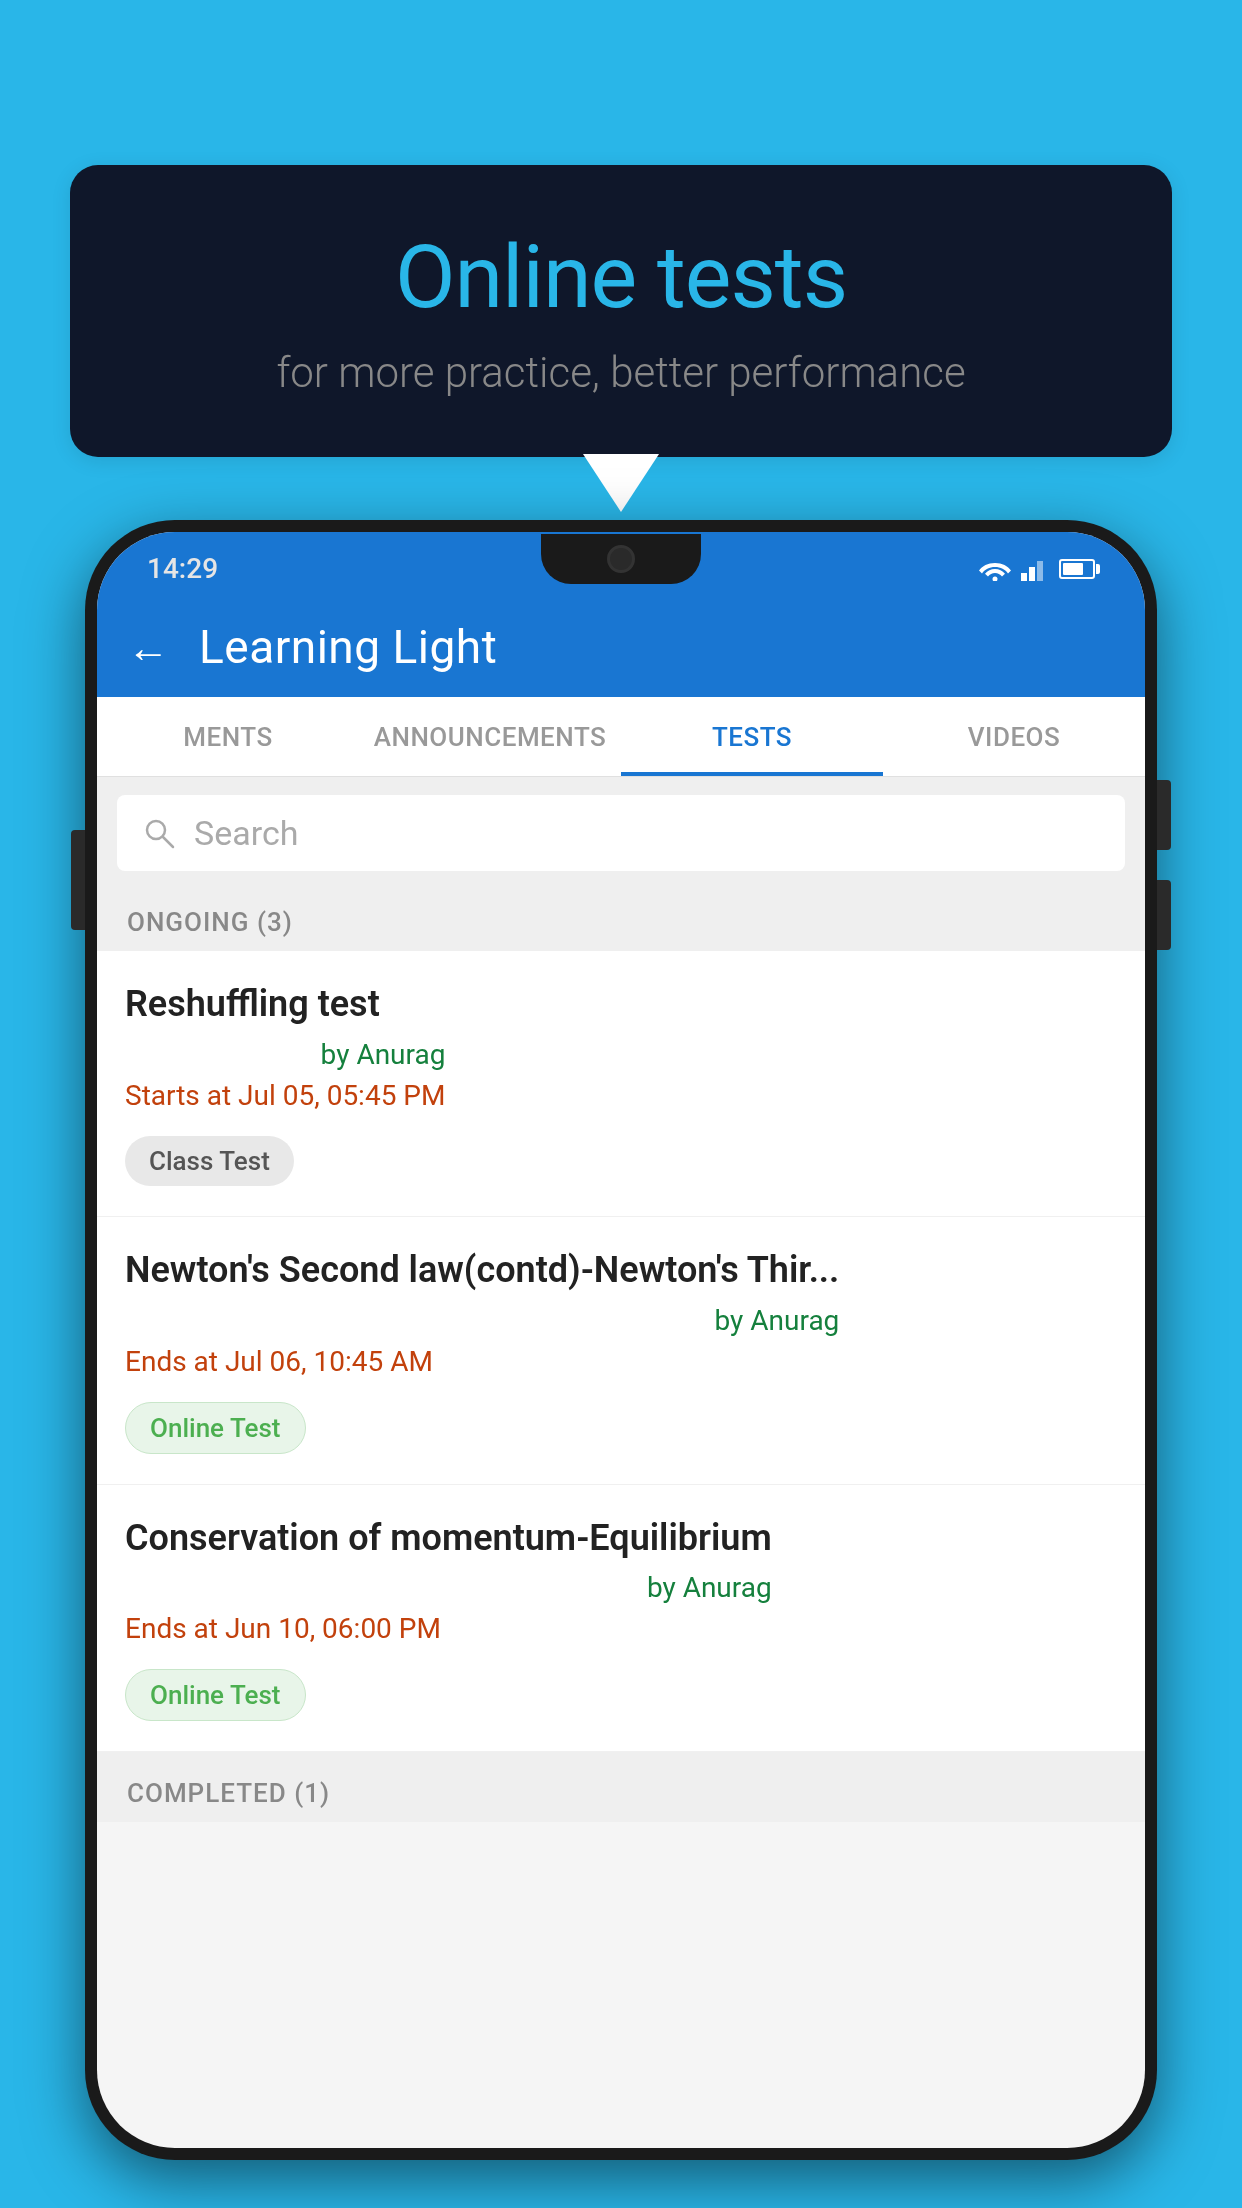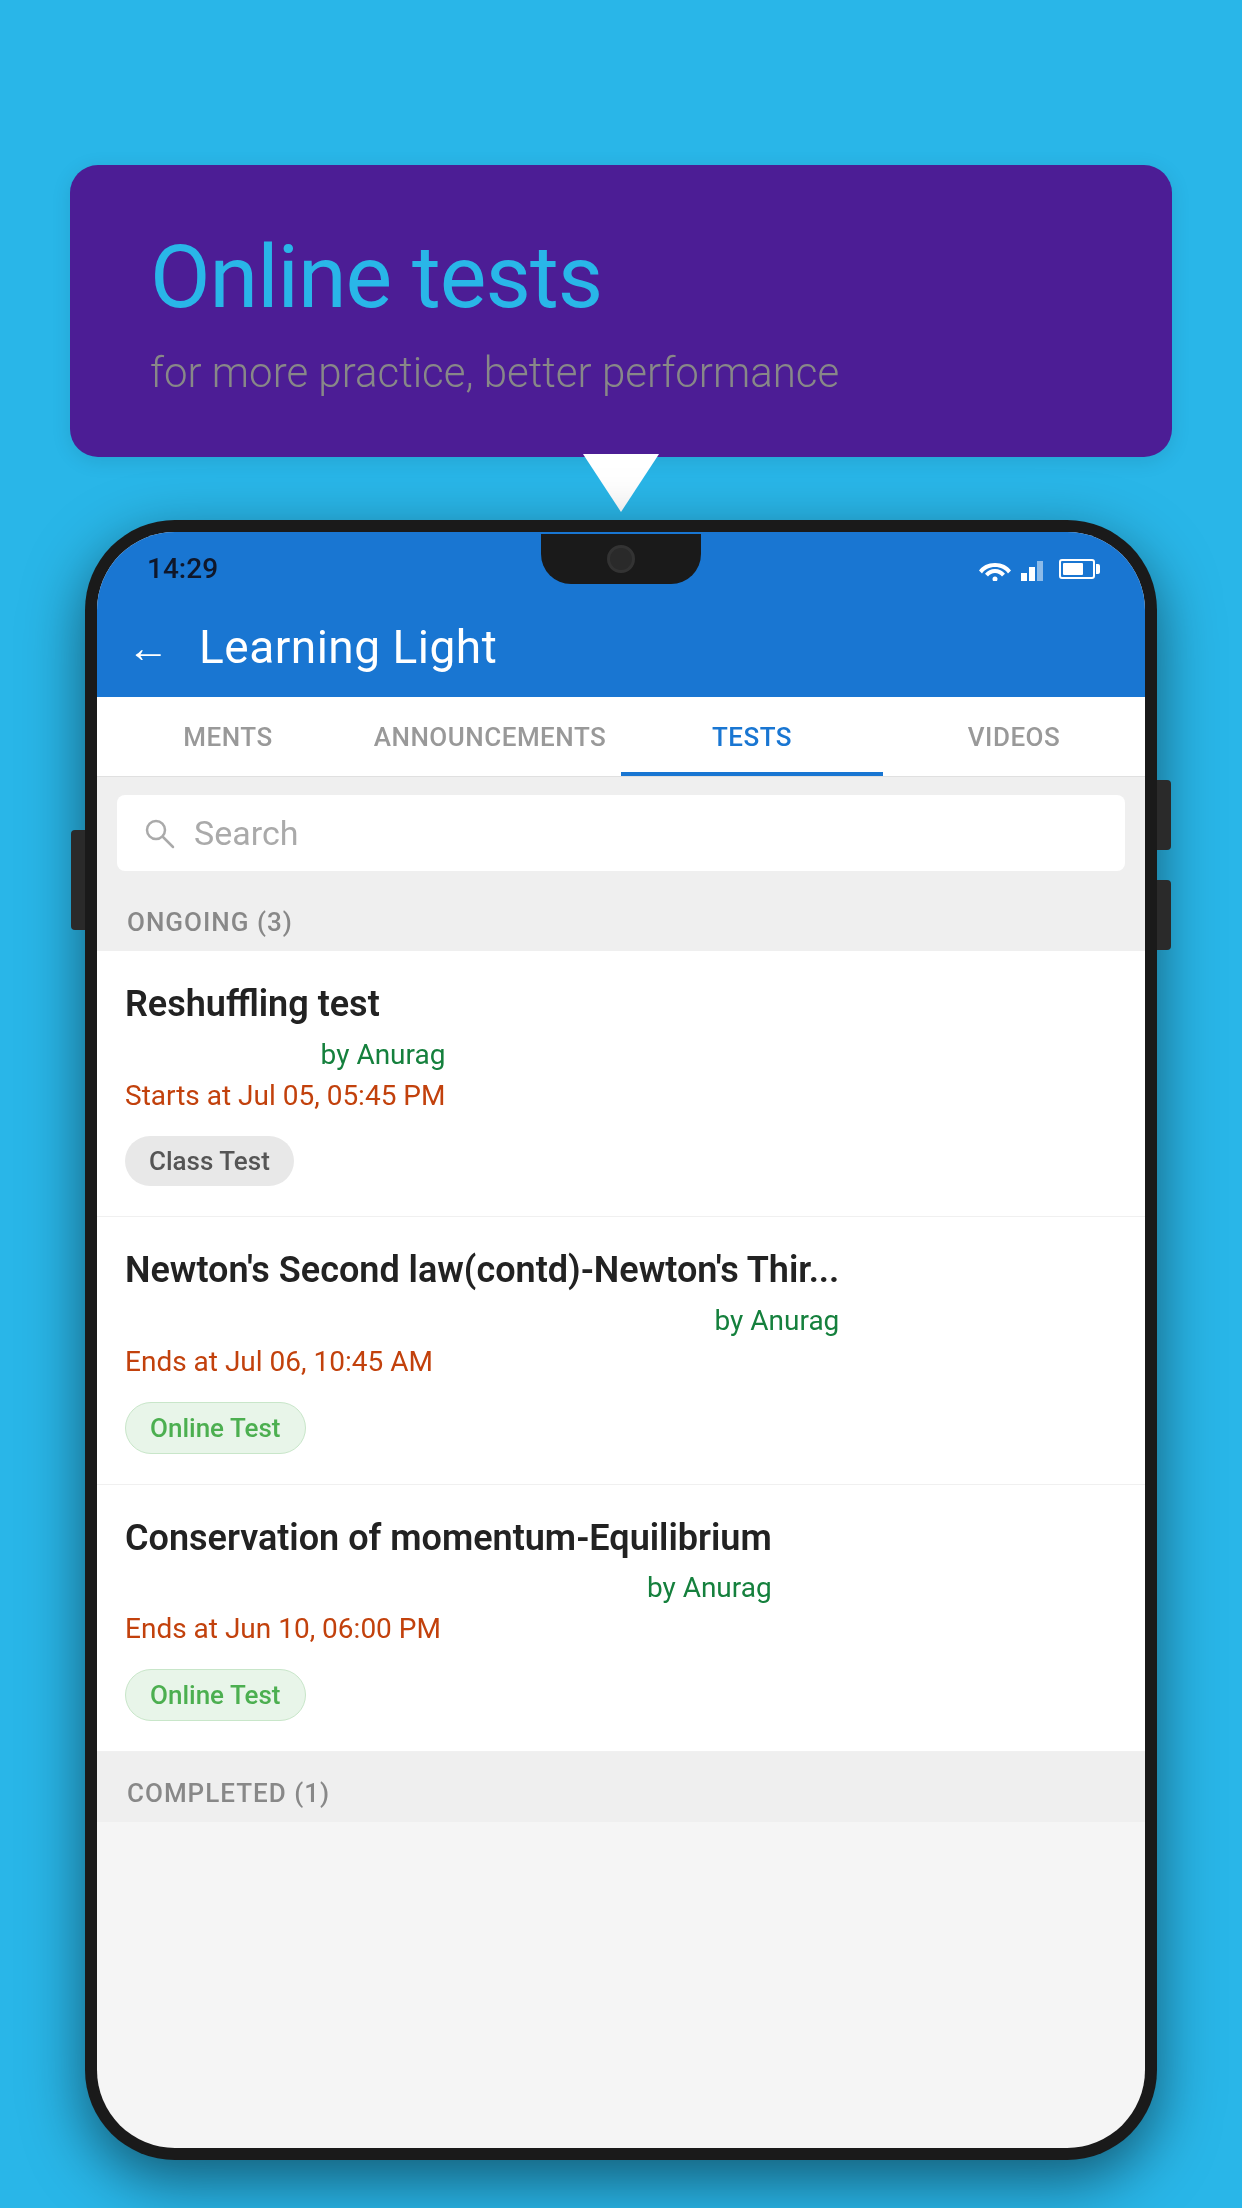--- a/index.html
+++ b/index.html
@@ -16,23 +16,24 @@
 
     
     .speech-bubble-container {
       position: absolute;
       top: 165px;
       left: 70px;
       right: 70px;
     }
 
     .speech-bubble {
-      background: #4c1d95;
+      background: #0f172a;
       border-radius: 28px;
       padding: 60px 80px;
+      text-align: center;
       position: relative;
       box-shadow: 0 4px 20px rgba(0,0,0,0.1);
     }
 
     .speech-bubble::after {
       content: '';
       position: absolute;
       bottom: -55px;
       left: 50%;
       transform: translateX(-50%);
@@ -114,21 +115,21 @@
       background: #1976D2;
       height: 65px;
       display: flex;
       align-items: center;
       justify-content: space-between;
       padding: 0 50px;
       padding-top: 8px;
     }
 
     .status-time {
-      color: #0f172a;
+      color: #e5e5e5;
       font-size: 28px;
       font-weight: 500;
     }
 
     .status-icons {
       display: flex;
       align-items: center;
       gap: 10px;
     }
 

